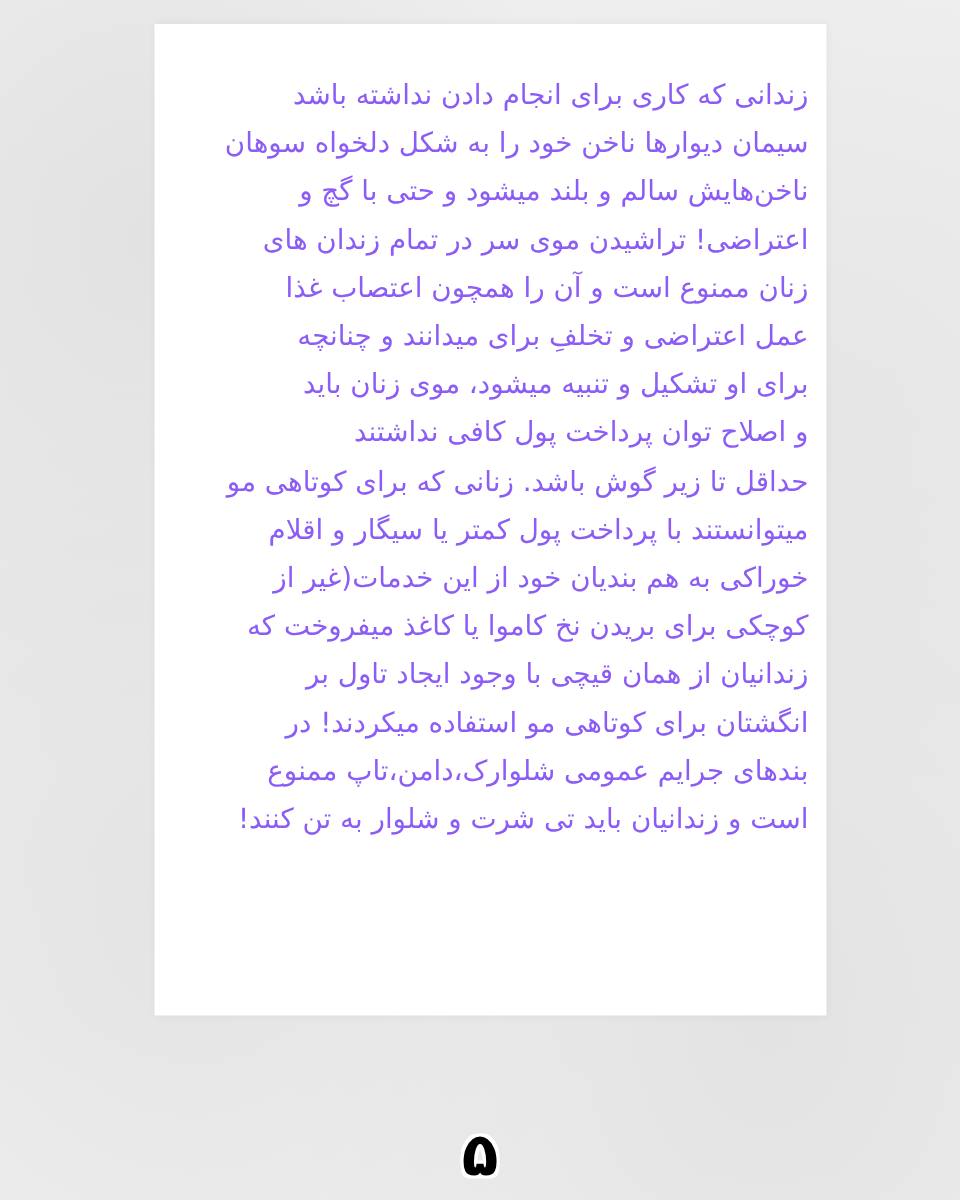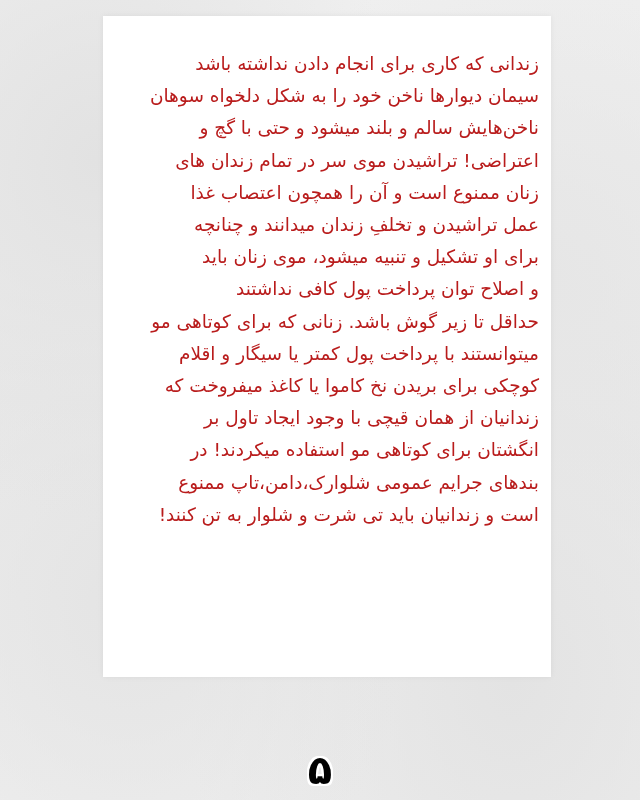--- a/index.html
+++ b/index.html
@@ -32,21 +32,21 @@
       height: 661px;
       background: #ffffff;
       box-shadow: 0 0 6px rgba(0,0,0,0.06);
     }
     .text-block {
       position: absolute;
       left: 36px;
       right: 12px;
       top: 32px;
       direction: rtl;
-      color: #b91c1c;
+      color: #8b5cf6;
       font-size: 18.5px;
       line-height: 32.2px;
     }
     .line {
       display: block;
       white-space: nowrap;
     }
     .page-number {
       position: absolute;
       left: 0;
@@ -67,25 +67,26 @@
 
 <div class="bg-blur"></div>
 
 <div class="card">
   <div class="text-block">
     <span class="line">زندانی که کاری برای انجام دادن نداشته باشد</span>
     <span class="line">سیمان دیوارها ناخن خود را به شکل دلخواه سوهان</span>
     <span class="line">ناخن‌هایش سالم و بلند میشود و حتی با گچ و</span>
     <span class="line">اعتراضی! تراشیدن موی سر در تمام زندان های</span>
     <span class="line">زنان ممنوع است و آن را همچون اعتصاب غذا</span>
-    <span class="line">عمل تراشیدن و تخلفِ زندان میدانند و چنانچه</span>
+    <span class="line">عمل اعتراضی و تخلفِ برای میدانند و چنانچه</span>
     <span class="line">برای او تشکیل و تنبیه میشود، موی زنان باید</span>
     <span class="line">و اصلاح توان پرداخت پول کافی نداشتند</span>
     <span class="line">حداقل تا زیر گوش باشد. زنانی که برای کوتاهی مو</span>
     <span class="line">میتوانستند با پرداخت پول کمتر یا سیگار و اقلام</span>
+    <span class="line">خوراکی به هم بندیان خود از این خدمات(غیر از</span>
     <span class="line">کوچکی برای بریدن نخ کاموا یا کاغذ میفروخت که</span>
     <span class="line">زندانیان از همان قیچی با وجود ایجاد تاول بر</span>
     <span class="line">انگشتان برای کوتاهی مو استفاده میکردند! در</span>
     <span class="line">بندهای جرایم عمومی شلوارک،دامن،تاپ ممنوع</span>
     <span class="line">است و زندانیان باید تی شرت و شلوار به تن کنند!</span>
   </div>
 </div>
 
 <div class="page-number">۵</div>
 

